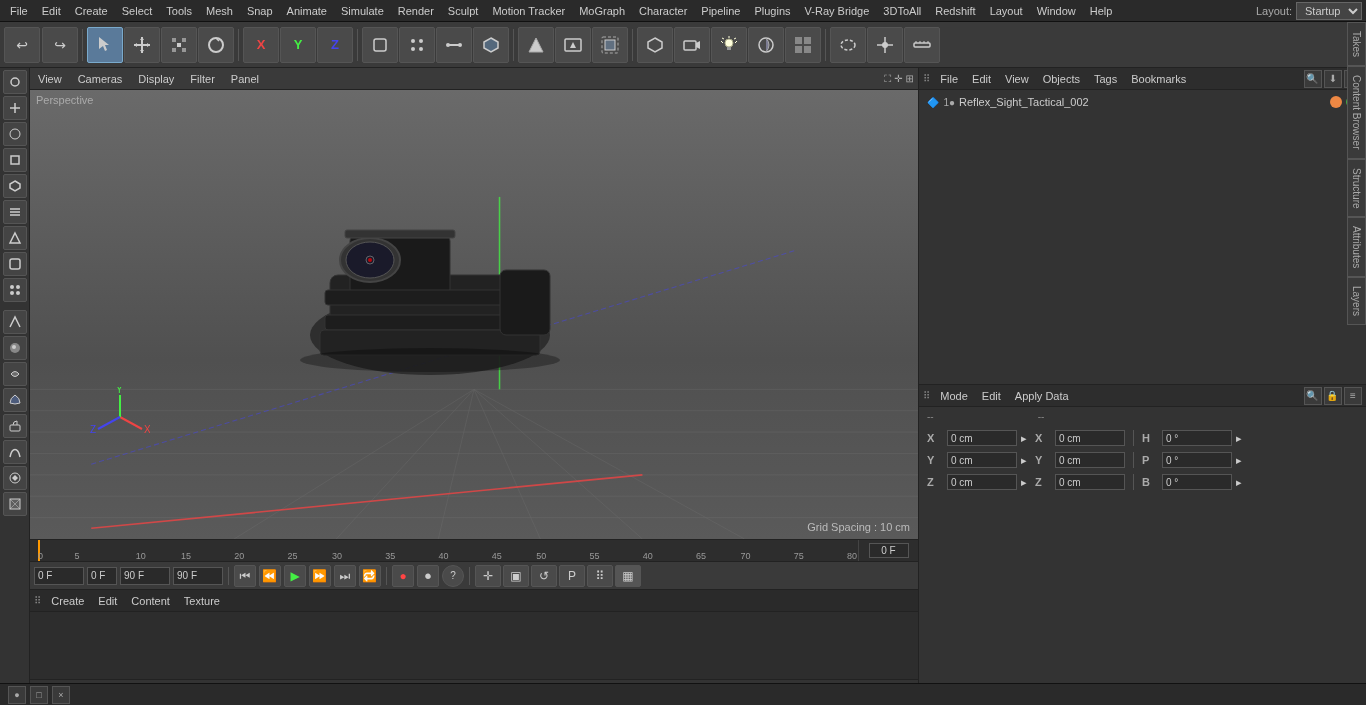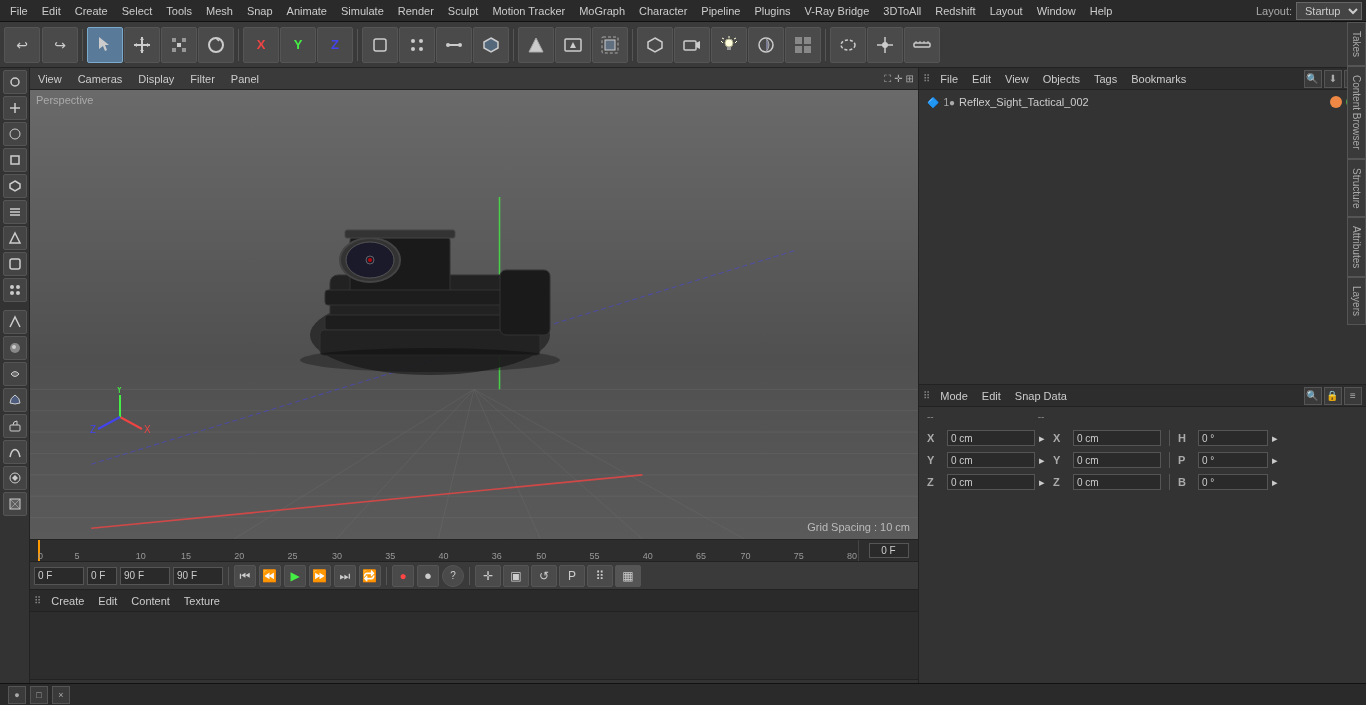--- a/index.html
+++ b/index.html
@@ -59,21 +59,21 @@
     .om-dot-green { width: 12px; height: 12px; background: #4a4; border-radius: 50%; }
     .object-name { color: #ccc; font-size: 11px; }
 
     
     #attr-panel { height: 320px; background: #333; }
     #attr-header { display: flex; align-items: center; background: #2d2d2d; height: 22px; padding: 0 4px; gap: 6px; border-bottom: 1px solid #222; }
     .attr-menu { color: #ccc; cursor: pointer; font-size: 11px; padding: 1px 4px; }
     #attr-content { padding: 4px 8px; display: flex; flex-direction: column; gap: 2px; }
     .attr-row { display: flex; align-items: center; gap: 4px; height: 20px; }
     .attr-label { width: 16px; color: #aaa; font-size: 11px; font-weight: bold; }
-    .attr-field { width: 88px; height: 16px; background: #2a2a2a; border: 1px solid #555; color: #ccc; font-size: 10px; padding: 0 3px; }
+    .attr-field { width: 70px; height: 16px; background: #2a2a2a; border: 1px solid #555; color: #ccc; font-size: 10px; padding: 0 3px; }
     .attr-separator { width: 1px; height: 16px; background: #555; margin: 0 4px; }
     .attr-label2 { width: 16px; color: #aaa; font-size: 11px; font-weight: bold; }
     .attr-val { width: 70px; height: 16px; background: #2a2a2a; border: 1px solid #555; color: #ccc; font-size: 10px; padding: 0 3px; }
     #mat-header { display: flex; align-items: center; background: #2a2a2a; height: 22px; padding: 0 4px; gap: 6px; border-bottom: 1px solid #222; }
     .mat-menu { color: #ccc; cursor: pointer; font-size: 11px; padding: 1px 4px; }
     #mat-content { display: flex; align-items: center; padding: 4px 6px; gap: 8px; height: 80px; }
     .mat-thumb { width: 56px; height: 56px; background: radial-gradient(circle at 35% 35%, #555, #222); border-radius: 4px; border: 2px solid #666; }
     .mat-name { color: #ccc; font-size: 11px; }
 
     
@@ -485,21 +485,21 @@
         <div style="position:relative;width:100%;height:100%;display:flex;align-items:flex-end;padding:0 8px;">
           <div class="tl-num" style="left:8px;">0</div>
           <div class="tl-num" style="left:5%;">5</div>
           <div class="tl-num" style="left:11%;margin-left:8px;">10</div>
           <div class="tl-num" style="left:17%;">15</div>
           <div class="tl-num" style="left:23%;">20</div>
           <div class="tl-num" style="left:29%;">25</div>
           <div class="tl-num" style="left:34%;">30</div>
           <div class="tl-num" style="left:40%;">35</div>
           <div class="tl-num" style="left:46%;">40</div>
-          <div class="tl-num" style="left:52%;">36</div>
+          <div class="tl-num" style="left:52%;">45</div>
           <div class="tl-num" style="left:57%;">50</div>
           <div class="tl-num" style="left:63%;">55</div>
           <div class="tl-num" style="left:69%;">40</div>
           <div class="tl-num" style="left:75%;">65</div>
           <div class="tl-num" style="left:80%;">70</div>
           <div class="tl-num" style="left:86%;">75</div>
           <div class="tl-num" style="left:92%;">80</div>
           <div class="tl-num" style="left:97%;">85</div>
         </div>
 
@@ -591,21 +591,21 @@
           <div class="om-dot-green"></div>
         </div>
       </div>
     </div>
 
     <div id="attr-panel">
       <div id="attr-header">
         <span style="color:#888;font-size:10px;">⠿</span>
         <div class="attr-menu">Mode</div>
         <div class="attr-menu">Edit</div>
-        <div class="attr-menu">Snap Data</div>
+        <div class="attr-menu">Apply Data</div>
         <div class="om-icons" style="margin-left:auto;">
           <div class="om-icon-btn">🔍</div>
           <div class="om-icon-btn">🔒</div>
           <div class="om-icon-btn">≡</div>
         </div>
       </div>
       <div id="attr-content">
 
         <div style="display:flex;gap:4px;color:#888;font-size:10px;margin-bottom:4px;">
           <span>--</span>

